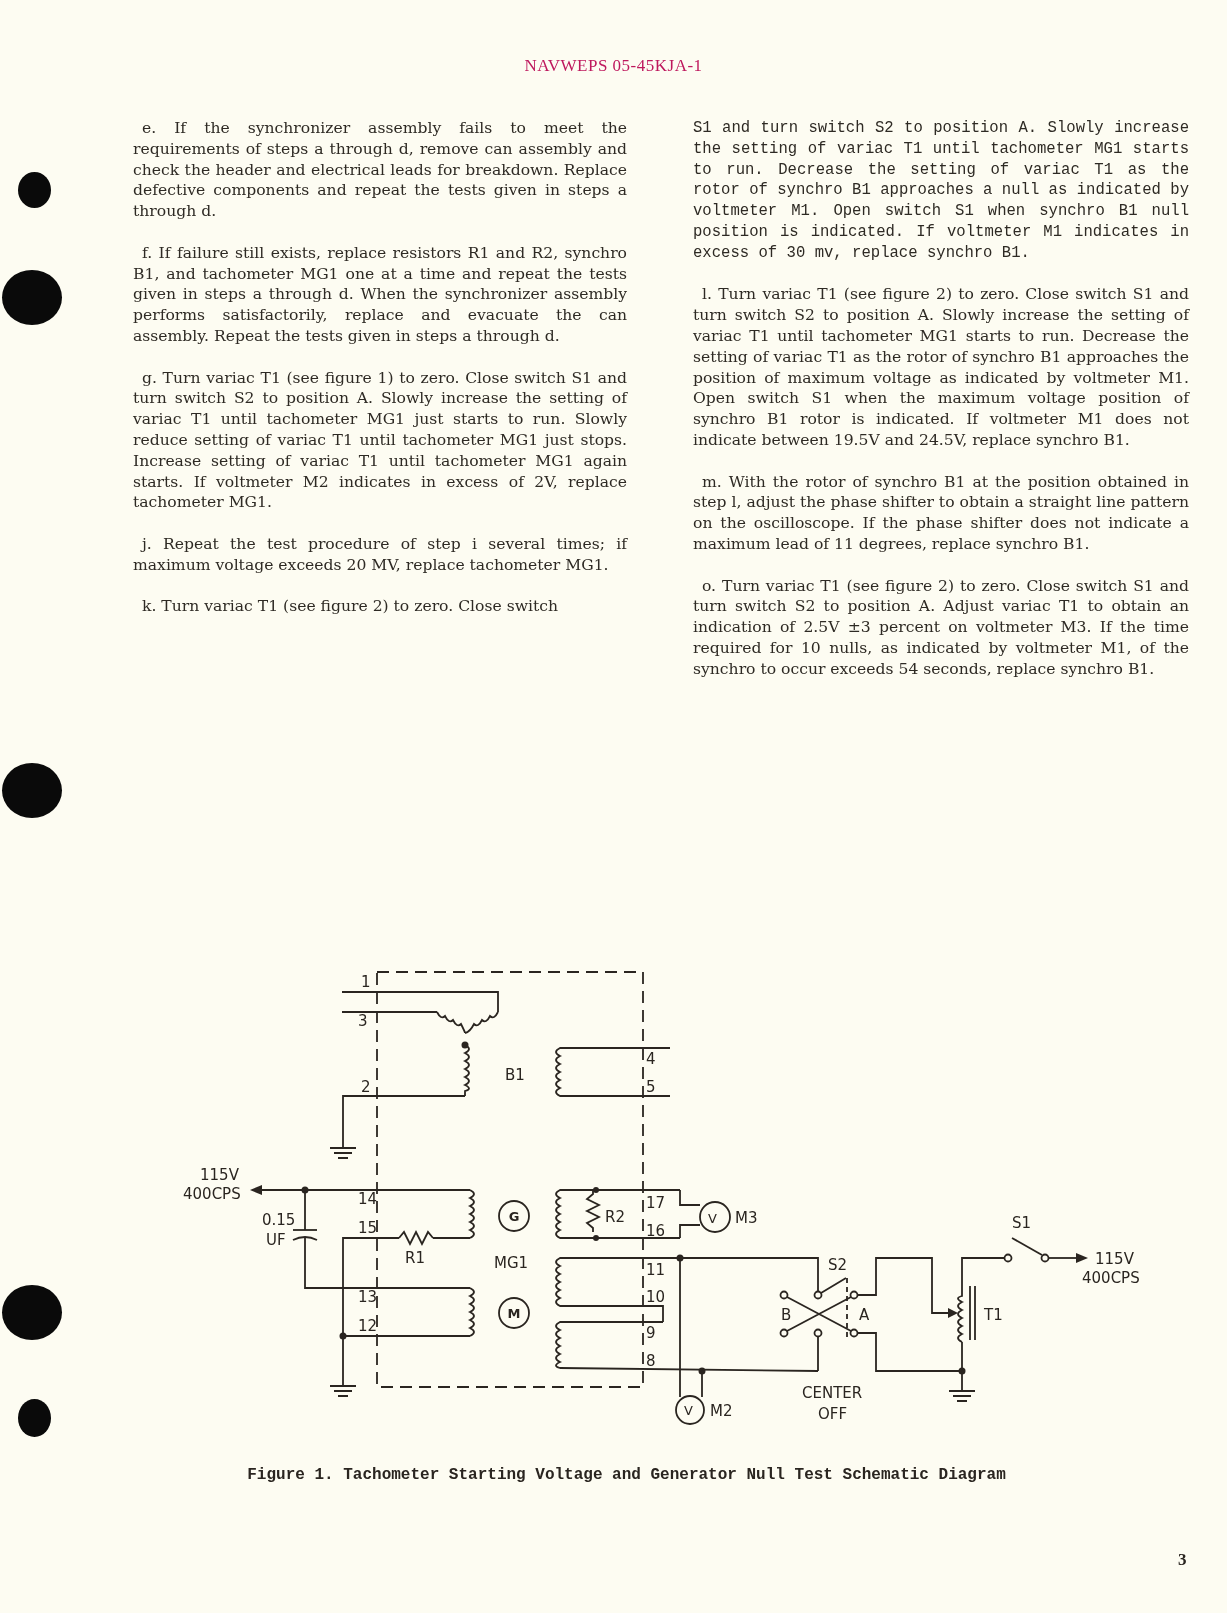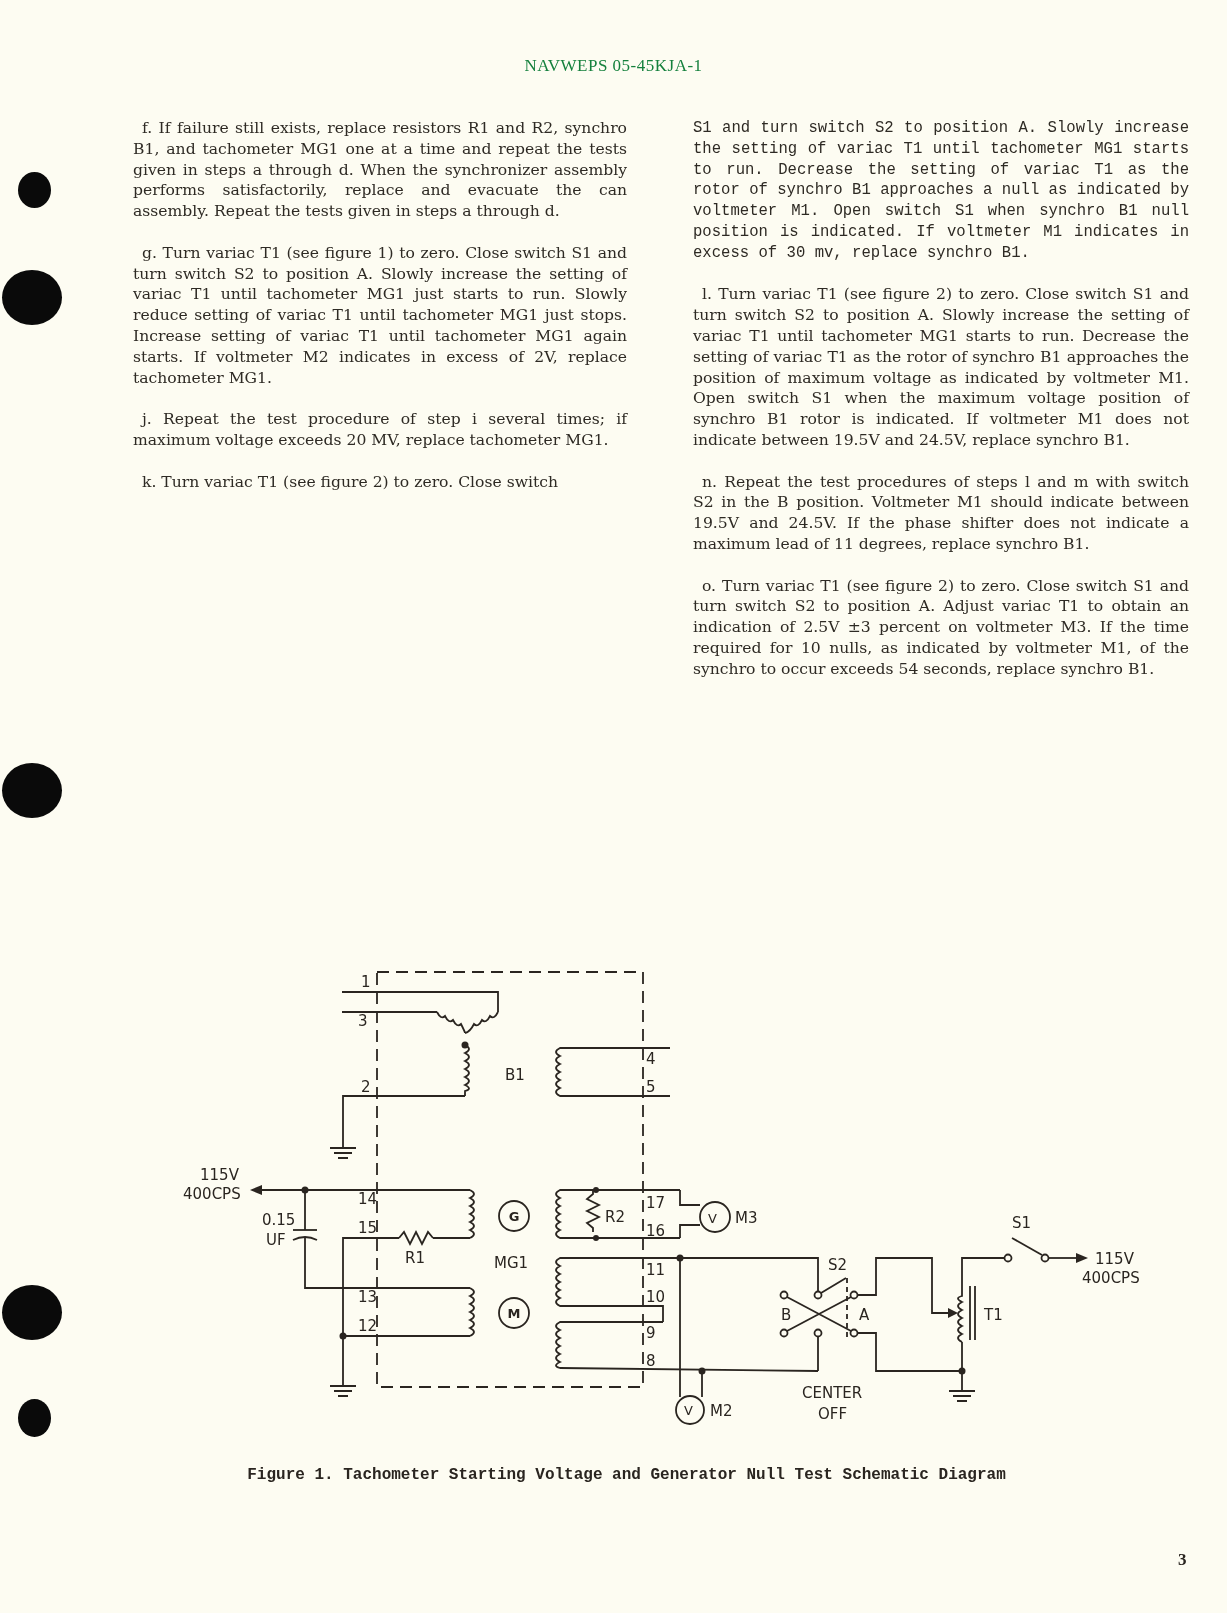--- a/index.html
+++ b/index.html
@@ -1,20 +1,20 @@
 <!DOCTYPE html>
 <html><head>
 <meta charset="utf-8">
 <style>
   html,body{margin:0;padding:0;}
   body{width:1227px;height:1613px;background:#fdfcf2;position:relative;overflow:hidden;
        font-family:"DejaVu Serif","Liberation Serif",serif;color:#2a2520;}
   .hole{position:absolute;background:#0a0a0a;border-radius:50%;}
   .header{position:absolute;left:0;width:1227px;top:56px;text-align:center;
-          font-family:"Liberation Serif",serif;font-size:17px;letter-spacing:0.5px;color:#15803d;}
+          font-family:"Liberation Serif",serif;font-size:17px;letter-spacing:0.5px;color:#be185d;}
   .col{position:absolute;top:118px;width:494px;font-size:15.6px;line-height:20.8px;
        text-align:justify;color:#2e2a24;}
   .col.left{left:133px;}
   .col.right{left:693px;width:496px;}
   .para{margin:0 0 20.8px 0;text-indent:9px;}
   .para.cont{text-indent:0;font-family:Liberation Mono, monospace;}
   .schem{position:absolute;left:0;top:0;width:1227px;height:1613px;pointer-events:none;}
   .schem text{font-family:"DejaVu Sans","Liberation Sans",sans-serif;fill:#2a2520;}
   .caption{position:absolute;top:1466px;left:0;width:1227px;text-align:center;
            font-family:Liberation Mono, monospace;font-weight:bold;font-size:16px;color:#2a2520;padding-left:13px;}
@@ -26,30 +26,31 @@
 
 <div class="hole" style="left:18px;top:172px;width:33px;height:36px;"></div>
 <div class="hole" style="left:2px;top:270px;width:60px;height:55px;"></div>
 <div class="hole" style="left:2px;top:763px;width:60px;height:55px;"></div>
 <div class="hole" style="left:2px;top:1285px;width:60px;height:55px;"></div>
 <div class="hole" style="left:18px;top:1399px;width:33px;height:38px;"></div>
 
 <div class="header">NAVWEPS 05-45KJA-1</div>
 
 <div class="col left">
+  <p class="para">e. If the synchronizer assembly fails to meet the requirements of steps a through d, remove can assembly and check the header and electrical leads for breakdown. Replace defective components and repeat the tests given in steps a through d.</p>
   <p class="para">f. If failure still exists, replace resistors R1 and R2, synchro B1, and tachometer MG1 one at a time and repeat the tests given in steps a through d. When the synchronizer assembly performs satisfactorily, replace and evacuate the can assembly. Repeat the tests given in steps a through d.</p>
   <p class="para">g. Turn variac T1 (see figure 1) to zero. Close switch S1 and turn switch S2 to position A. Slowly increase the setting of variac T1 until tachometer MG1 just starts to run. Slowly reduce setting of variac T1 until tachometer MG1 just stops. Increase setting of variac T1 until tachometer MG1 again starts. If voltmeter M2 indicates in excess of 2V, replace tachometer MG1.</p>
   <p class="para">j. Repeat the test procedure of step i several times; if maximum voltage exceeds 20 MV, replace tachometer MG1.</p>
   <p class="para">k. Turn variac T1 (see figure 2) to zero. Close switch</p>
 </div>
 
 <div class="col right">
   <p class="para cont">S1 and turn switch S2 to position A. Slowly increase the setting of variac T1 until tachometer MG1 starts to run. Decrease the setting of variac T1 as the rotor of synchro B1 approaches a null as indicated by voltmeter M1. Open switch S1 when synchro B1 null position is indicated. If voltmeter M1 indicates in excess of 30 mv, replace synchro B1.</p>
   <p class="para">l. Turn variac T1 (see figure 2) to zero. Close switch S1 and turn switch S2 to position A. Slowly increase the setting of variac T1 until tachometer MG1 starts to run. Decrease the setting of variac T1 as the rotor of synchro B1 approaches the position of maximum voltage as indicated by voltmeter M1. Open switch S1 when the maximum voltage position of synchro B1 rotor is indicated. If voltmeter M1 does not indicate between 19.5V and 24.5V, replace synchro B1.</p>
-  <p class="para">n. Repeat the test procedures of steps l and m with switch S2 in the B position. Voltmeter M1 should indicate between 19.5V and 24.5V. If the phase shifter does not indicate a maximum lead of 11 degrees, replace synchro B1.</p>
+  <p class="para">m. With the rotor of synchro B1 at the position obtained in step l, adjust the phase shifter to obtain a straight line pattern on the oscilloscope. If the phase shifter does not indicate a maximum lead of 11 degrees, replace synchro B1.</p>
   <p class="para">o. Turn variac T1 (see figure 2) to zero. Close switch S1 and turn switch S2 to position A. Adjust variac T1 to obtain an indication of 2.5V ±3 percent on voltmeter M3. If the time required for 10 nulls, as indicated by voltmeter M1, of the synchro to occur exceeds 54 seconds, replace synchro B1.</p>
 </div>
 
 <svg class="schem" viewBox="0 0 1227 1613" xmlns="http://www.w3.org/2000/svg">
   <g stroke="#2a2520" stroke-width="1.8" fill="none">
 
     <path d="M377,972 L643,972 L643,1387 L377,1387 Z" stroke-dasharray="12,7"></path>
 
     <path d="M342,992 L498,992 L498,1012"></path>
     <path d="M342,1012 L437,1012"></path>

